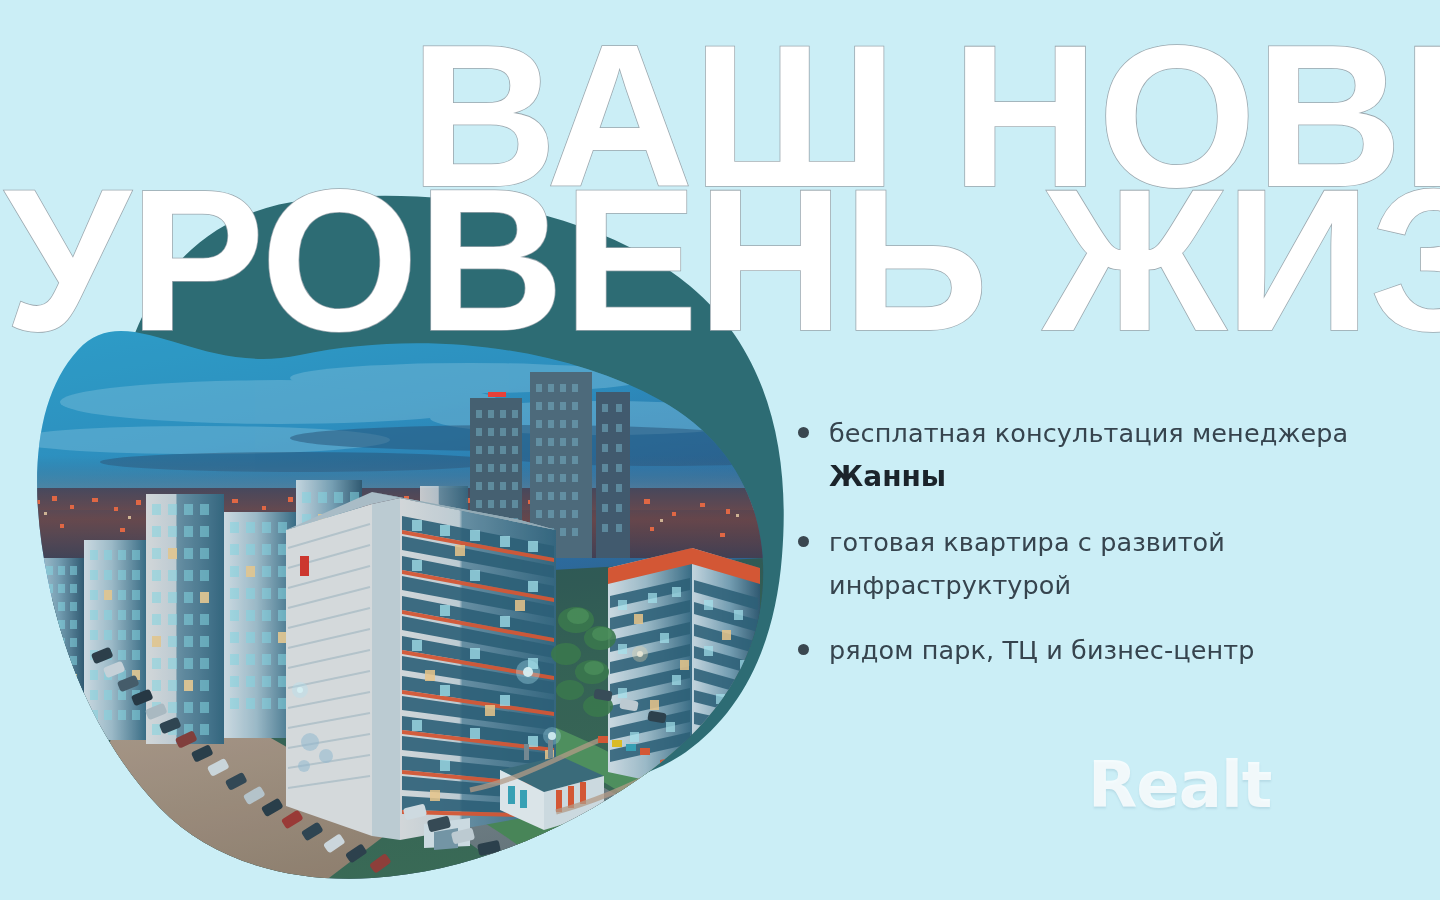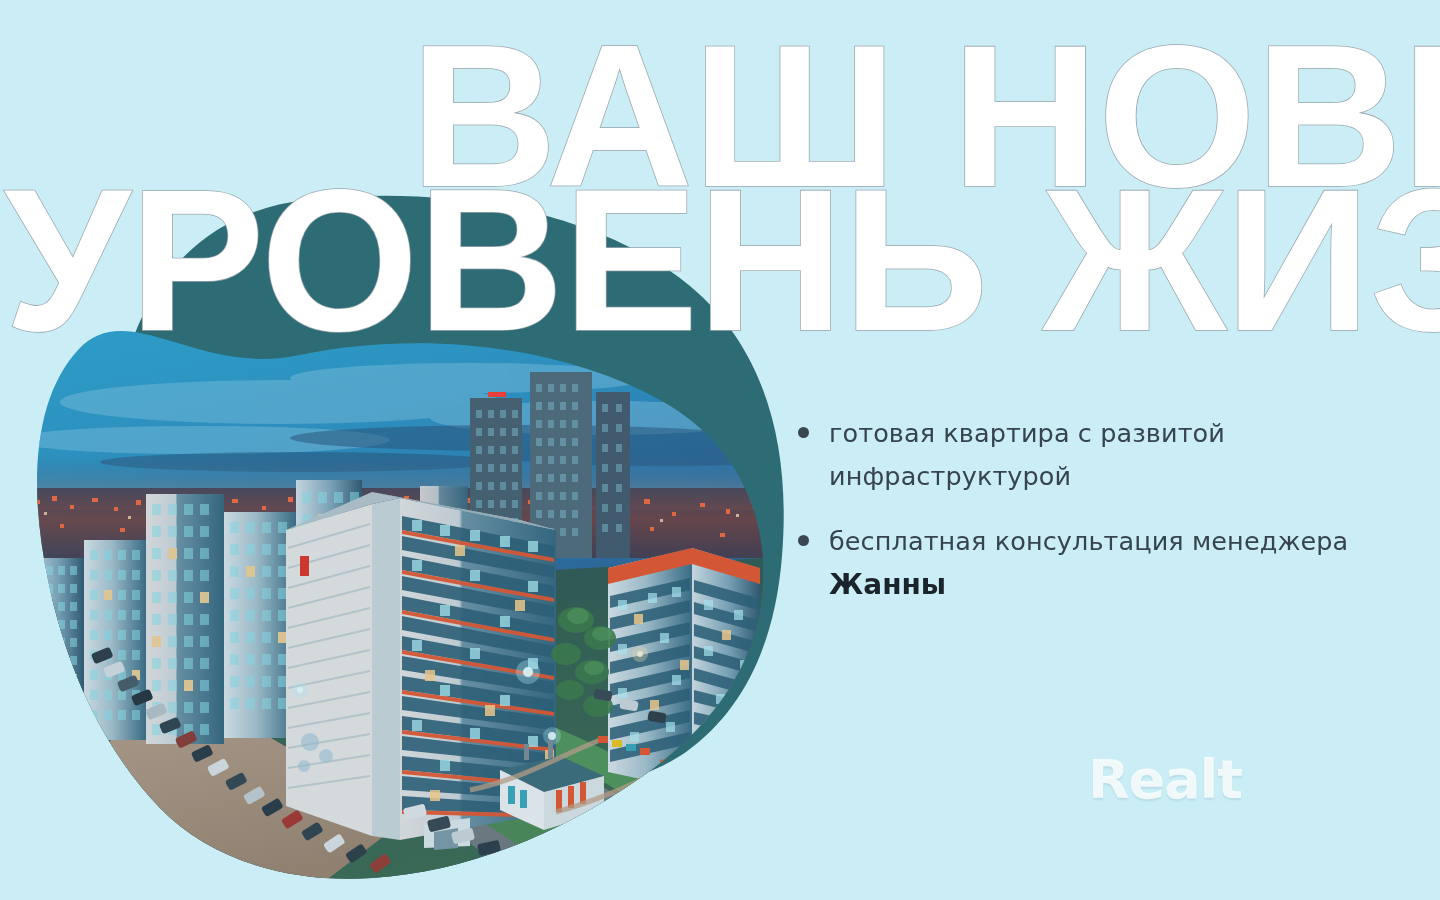--- a/index.html
+++ b/index.html
@@ -72,21 +72,21 @@
     color:#1b242b;
     font-size:28px;
     letter-spacing:0px;
   }
 
   
   .watermark{
     position:absolute;left:1088px;top:748px;
     font-family:"DejaVu Sans", sans-serif;
     font-weight:700;
-    font-size:54px;
+    font-size:64px;
     letter-spacing:-1px;
     color:rgba(255,255,255,0.80);
     text-shadow:0 2px 2px rgba(160,200,212,0.45);
     user-select:none;
   }
 </style>
 </head>
 <body>
 
 <div id="stage">
@@ -882,27 +882,31 @@
 
   <div class="headline">
     <div class="hl-line hl-1">ВАШ НОВЫЙ</div>
     <div class="hl-line hl-2">УРОВЕНЬ ЖИЗНИ</div>
   </div>
 
   <div class="bullets">
 
     <div class="bullet-row">
       <span class="bullet-dot"></span>
+      <div class="bullet-text"><span>бесплатная консультация менеджера </span><span class="strong">Жанны</span></div>
+    </div>
+
+    <div class="bullet-row">
+      <span class="bullet-dot"></span>
       <div class="bullet-text"><span>готовая квартира с развитой инфраструктурой</span></div>
     </div>
 
     <div class="bullet-row">
       <span class="bullet-dot"></span>
-      <div class="bullet-text"><span>бесплатная консультация менеджера </span><span class="strong">Жанны</span></div>
+      <div class="bullet-text"><span>рядом парк, ТЦ и бизнес-центр</span></div>
     </div>
 
 
-
   </div>
 
   <div class="watermark">Realt</div>
 
 </div>
 
 </body></html>

